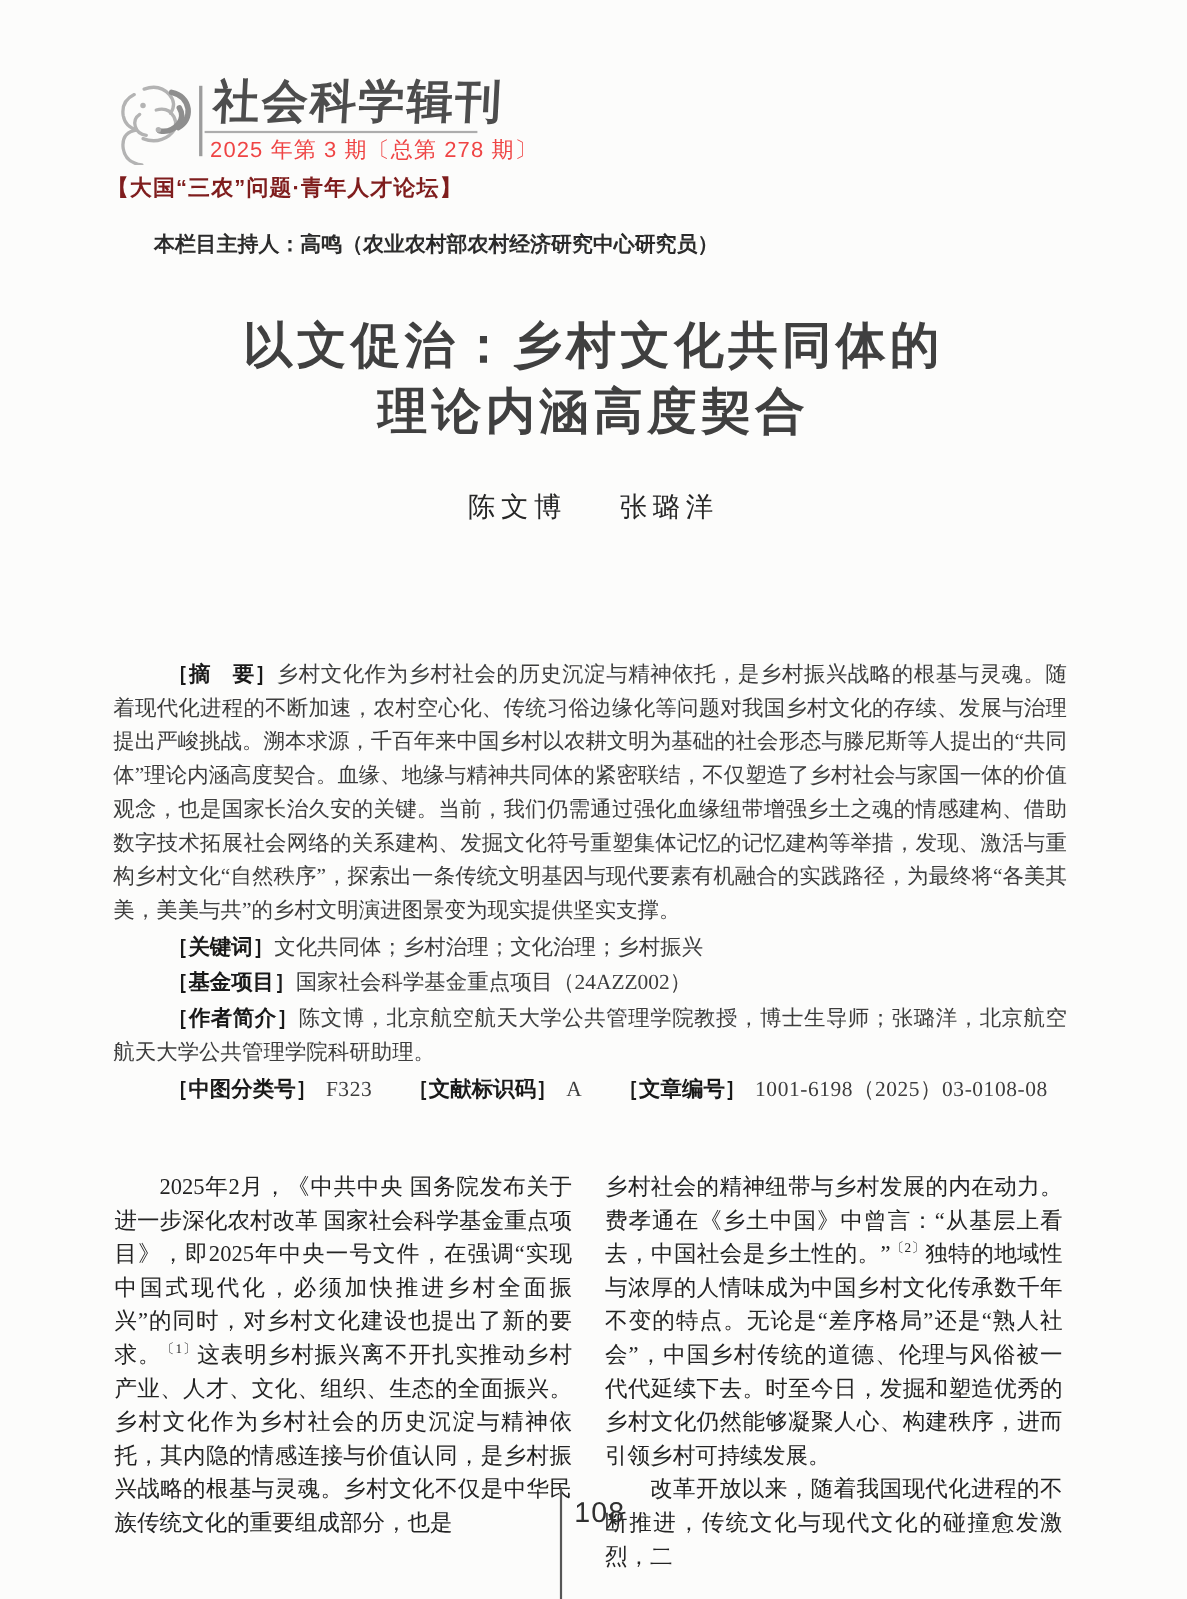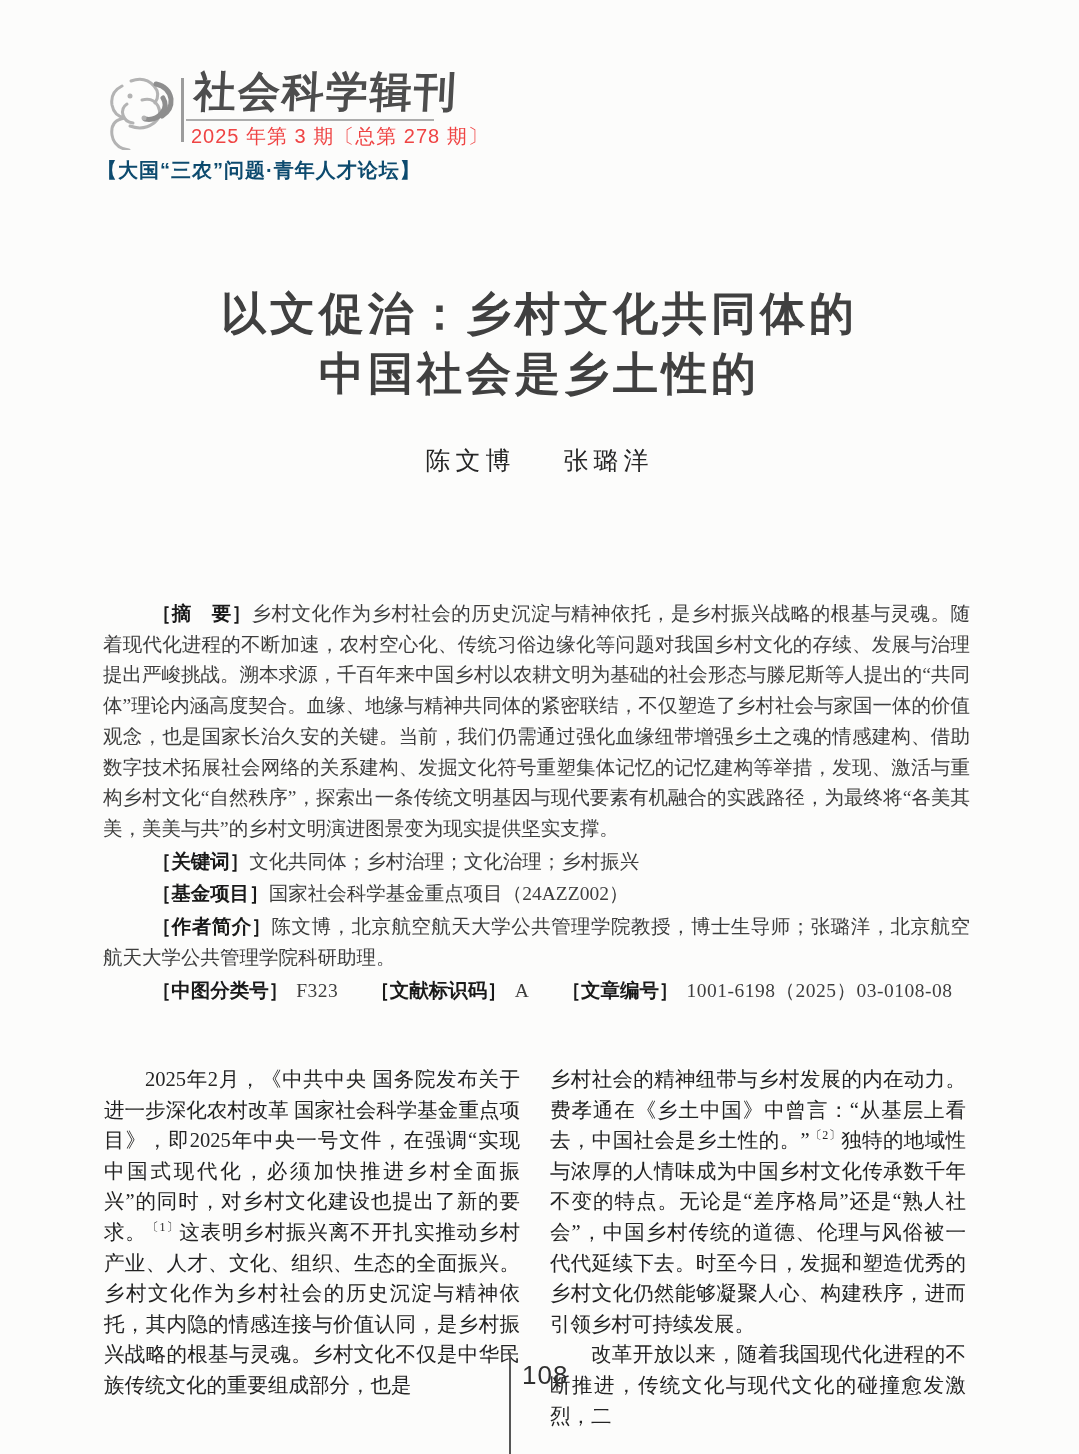--- a/index.html
+++ b/index.html
@@ -32,21 +32,21 @@
   .issue-line {
     position: absolute; left: 191px; top: 123px;
     font-family: "Liberation Sans", sans-serif;
     font-size: 20px; color: #ef4444; letter-spacing: 1px; white-space: nowrap;
   }
 
   
   .section-title {
     position: absolute; left: 97px; top: 157px;
     font-family: "Liberation Sans", sans-serif;
-    font-size: 20px; font-weight: 700; color: #0c4a6e; letter-spacing: 1px; white-space: nowrap;
+    font-size: 20px; font-weight: 700; color: #7f1d1d; letter-spacing: 1px; white-space: nowrap;
   }
   .host-line {
     position: absolute; left: 140px; top: 209px;
     font-family: "Liberation Sans", sans-serif;
     font-size: 19px; font-weight: 700; color: #2b2b2b; white-space: nowrap;
   }
 
   
   .article-title {
     position: absolute; left: 0; top: 284px; width: 1079px;
@@ -123,24 +123,25 @@
       <circle cx="30" cy="24" r="2.5" fill="#b3b3b3"></circle>
       <circle cx="44" cy="46" r="2.5" fill="#b3b3b3"></circle>
     </svg>
   </div>
   <div class="masthead-vline"></div>
   <div class="journal-name">社会科学辑刊</div>
   <div class="masthead-hrule"></div>
   <div class="issue-line">2025 年第 3 期〔总第 278 期〕</div>
 
   <div class="section-title">【大国“三农”问题·青年人才论坛】</div>
+  <div class="host-line">本栏目主持人：高鸣（农业农村部农村经济研究中心研究员）</div>
 
   <div class="article-title">
     <div>以文促治：乡村文化共同体的</div>
-    <div>中国社会是乡土性的</div>
+    <div>理论内涵高度契合</div>
   </div>
 
   <div class="authors">
     <span class="author">陈文博</span><span class="author">张璐洋</span>
   </div>
 
   <div class="meta-block">
     <p class="abstract-p"><span class="label">［摘　要］</span><span>乡村文化作为乡村社会的历史沉淀与精神依托，是乡村振兴战略的根基与灵魂。随着现代化进程的不断加速，农村空心化、传统习俗边缘化等问题对我国乡村文化的存续、发展与治理提出严峻挑战。溯本求源，千百年来中国乡村以农耕文明为基础的社会形态与滕尼斯等人提出的“共同体”理论内涵高度契合。血缘、地缘与精神共同体的紧密联结，不仅塑造了乡村社会与家国一体的价值观念，也是国家长治久安的关键。当前，我们仍需通过强化血缘纽带增强乡土之魂的情感建构、借助数字技术拓展社会网络的关系建构、发掘文化符号重塑集体记忆的记忆建构等举措，发现、激活与重构乡村文化“自然秩序”，探索出一条传统文明基因与现代要素有机融合的实践路径，为最终将“各美其美，美美与共”的乡村文明演进图景变为现实提供坚实支撑。</span></p>
     <p class="kv"><span class="label">［关键词］</span><span>文化共同体；乡村治理；文化治理；乡村振兴</span></p>
     <p class="kv"><span class="label">［基金项目］</span><span>国家社会科学基金重点项目（24AZZ002）</span></p>

